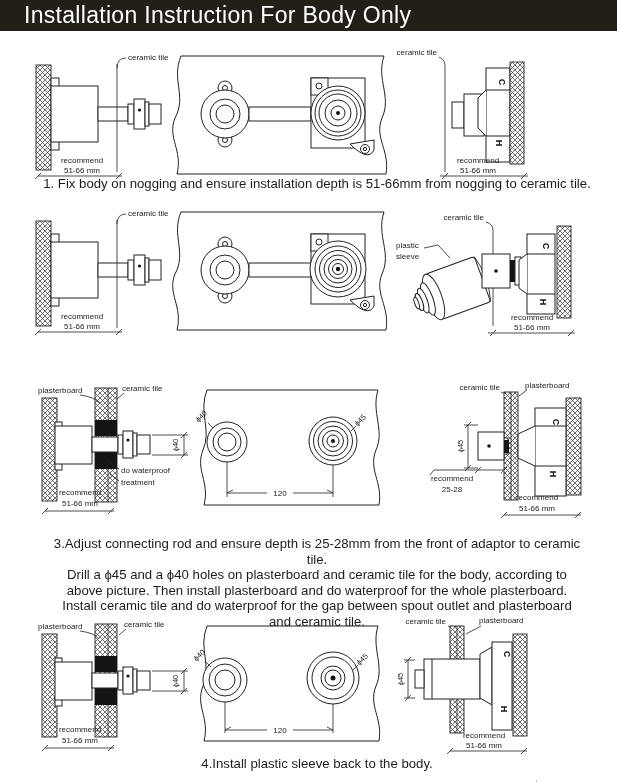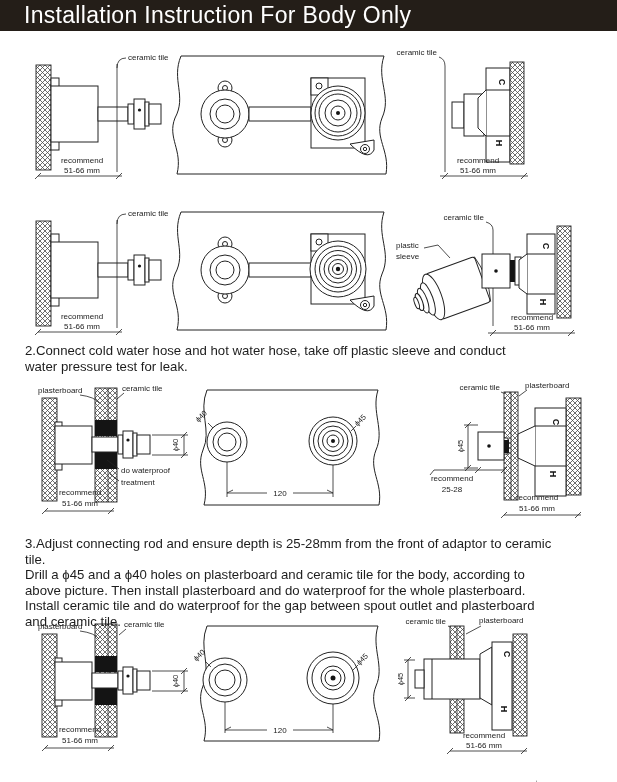--- a/index.html
+++ b/index.html
@@ -1,18 +1,18 @@
 <!DOCTYPE html>
 <html><head>
 <meta charset="utf-8">
 <style>
   html,body { margin:0; padding:0; background:#ffffff; }
   .page {
     position:relative; width:617px; height:782px; background:#fff;
-    font-family:"Liberation Sans", sans-serif; overflow:hidden;
+    font-family:"Liberation Sans", sans-serif; overflow:hidden;text-align:center;
   }
   .title-bar {
     position:absolute; top:0; left:0; width:617px; height:31px;
     background:#241e18; color:#ffffff; display:flex; align-items:center;
     padding-left:24px; box-sizing:border-box; font-size:23px; letter-spacing:.3px;
   }
   .caption {
     position:absolute; left:25px; right:8px; color:#1d1d1d;
     font-size:13.2px; line-height:15.6px; white-space:pre-line; z-index:3;
   }
@@ -104,20 +104,21 @@
     </g>
     <text class="tm" transform="translate(499,42) rotate(90)" text-anchor="middle">C</text>
     <text class="tm" transform="translate(496,103) rotate(90)" text-anchor="middle">H</text>
     <g>
       <path class="s2" d="M440,136 L528,136 M442,139 l6,-6 M521,139 l6,-6"></path>
       <text class="t" x="478" y="123" text-anchor="middle">recommend</text>
       <text class="t" x="478" y="133" text-anchor="middle">51-66 mm</text>
     </g>
   </svg>
 
+  <div class="caption" style="top:176px">1. Fix body on nogging and ensure installation depth is 51-66mm from nogging to ceramic tile.</div>
 
   <svg class="diagram" style="top:196px" width="617" height="150" viewBox="0 0 617 150">
     <g>
       <rect class="h" x="36" y="25" width="15" height="105"></rect>
       <rect class="w" x="51" y="38" width="8" height="10"></rect>
       <rect class="w" x="51" y="100" width="8" height="10"></rect>
       <rect class="w" x="51" y="46" width="47" height="56"></rect>
       <rect class="w" x="98" y="67" width="30" height="14"></rect>
       <rect class="w" x="128" y="64" width="6" height="20"></rect>
       <rect class="w" x="134" y="59" width="11" height="30"></rect>
@@ -187,22 +188,20 @@
     </g>
     <text class="tm" transform="translate(543,50) rotate(90)" text-anchor="middle">C</text>
     <text class="tm" transform="translate(540,106) rotate(90)" text-anchor="middle">H</text>
     <g>
       <path class="s2" d="M488,137 L575,137 M490,140 l6,-6 M568,140 l6,-6"></path>
       <text class="t" x="532" y="124" text-anchor="middle">recommend</text>
       <text class="t" x="532" y="134" text-anchor="middle">51-66 mm</text>
     </g>
   </svg>
 
-  <div class="caption" style="top:343px">2.Connect cold water hose and hot water hose, take off plastic sleeve and conduct
-water pressure test for leak.</div>
 
   <svg class="diagram" style="top:378px" width="617" height="140" viewBox="0 0 617 140">
     <g>
       <rect class="h" x="42" y="20" width="15" height="103"></rect>
       <rect class="h" x="95" y="10" width="22" height="114"></rect>
       <line class="s2" x1="108" y1="10" x2="108" y2="124"></line>
       <rect class="b" x="95" y="42" width="22" height="16"></rect>
       <rect class="b" x="95" y="73" width="22" height="18"></rect>
       <rect class="w" x="55" y="44" width="7" height="8"></rect>
       <rect class="w" x="55" y="84" width="7" height="8"></rect>
@@ -333,15 +332,16 @@
     </g>
     <text class="t" x="446" y="12" text-anchor="end">ceramic tile</text>
     <text class="t" x="479" y="11">plasterboard</text>
     <text class="td" transform="translate(403,67) rotate(-90)" text-anchor="middle">ϕ45</text>
     <text class="tm" transform="translate(504,42) rotate(90)" text-anchor="middle">C</text>
     <text class="tm" transform="translate(501,97) rotate(90)" text-anchor="middle">H</text>
     <text class="t" x="484" y="126" text-anchor="middle">recommend</text>
     <text class="t" x="484" y="136" text-anchor="middle">51-66 mm</text>
   </svg>
 
+  <div class="caption" style="top:756px">4.Install plastic sleeve back to the body.</div>
   <div class="footer-url">www.nerotapware.com.au</div>
 
 </div>
 
 </body></html>

